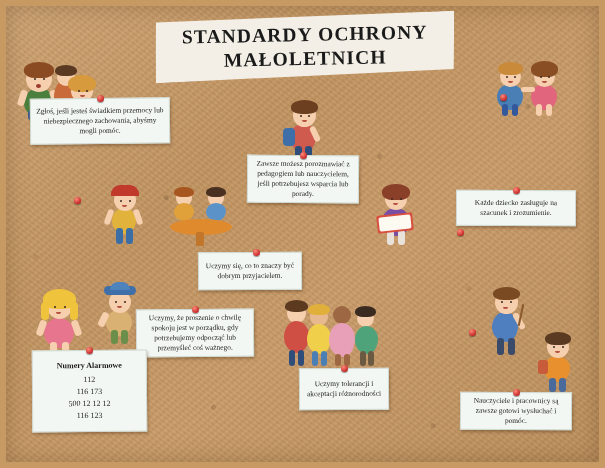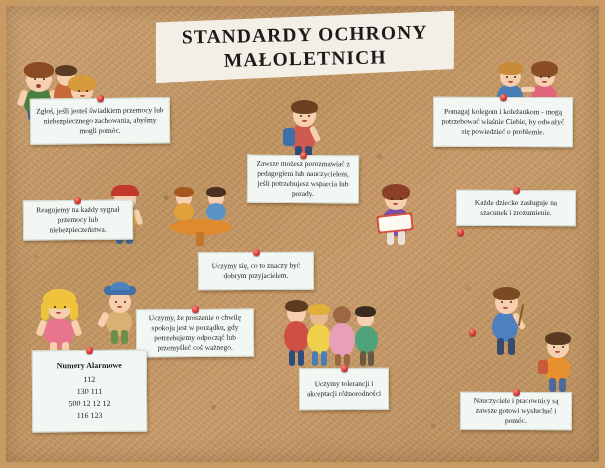--- a/index.html
+++ b/index.html
@@ -95,21 +95,21 @@
     align-items: center;
     justify-content: center;
   }
   .note span { display: block; white-space: pre-line; }
 
   .note.n1 { left: 30px;  top: 98px;  width: 140px; height: 46px; transform: rotate(-0.6deg); }
   .note.n2 { left: 247px; top: 155px; width: 112px; height: 48px; transform: rotate(0.4deg); }
   .note.n3 { left: 433px; top: 97px;  width: 140px; height: 50px; transform: rotate(0.3deg); }
   .note.n4 { left: 23px;  top: 200px; width: 110px; height: 40px; transform: rotate(-0.5deg); }
   .note.n5 { left: 456px; top: 190px; width: 120px; height: 36px; transform: rotate(0.2deg); }
-  .note.n6 { left: 198px; top: 252px; width: 116px; height: 38px; transform: rotate(-0.3deg); }
+  .note.n6 { left: 198px; top: 252px; width: 104px; height: 38px; transform: rotate(-0.3deg); }
   .note.n7 { left: 385px; top: 232px; width: 150px; height: 42px; transform: rotate(0.3deg); }
   .note.n8 { left: 136px; top: 309px; width: 118px; height: 48px; transform: rotate(-0.4deg); }
   .note.n9 { left: 418px; top: 332px; width: 108px; height: 34px; transform: rotate(0.2deg); }
   .note.n10{ left: 299px; top: 368px; width: 90px;  height: 42px; transform: rotate(-0.3deg); }
   .note.n11{ left: 460px; top: 392px; width: 112px; height: 38px; transform: rotate(0.3deg); }
 
   .note.emergency {
     left: 32px; top: 350px; width: 115px; height: 82px;
     transform: rotate(-0.4deg);
     flex-direction: column;
@@ -339,28 +339,22 @@
   <div class="note n1">
     <span>Zgłoś, jeśli jesteś świadkiem przemocy lub niebezpiecznego zachowania, abyśmy mogli pomóc.</span>
   </div>
   <div class="pin" style="left:97px; top:95px;"></div>
 
   <div class="note n2">
     <span>Zawsze możesz porozmawiać z pedagogiem lub nauczycielem, jeśli potrzebujesz wsparcia lub porady.</span>
   </div>
   <div class="pin" style="left:300px; top:152px;"></div>
 
-  <div class="note n3">
-    <span>Pomagaj kolegom i koleżankom - mogą potrzebować właśnie Ciebie, by odważyć się powiedzieć o problemie.</span>
-  </div>
   <div class="pin" style="left:500px; top:94px;"></div>
 
-  <div class="note n4">
-    <span>Reagujemy na każdy sygnał przemocy lub niebezpieczeństwa.</span>
-  </div>
   <div class="pin" style="left:74px; top:197px;"></div>
 
   <div class="note n5">
     <span>Każde dziecko zasługuje na szacunek i zrozumienie.</span>
   </div>
   <div class="pin" style="left:513px; top:187px;"></div>
 
   <div class="note n6">
     <span>Uczymy się, co to znaczy być dobrym przyjacielem.</span>
   </div>
@@ -381,18 +375,18 @@
   <div class="pin" style="left:341px; top:365px;"></div>
 
   <div class="note n11">
     <span>Nauczyciele i pracownicy są zawsze gotowi wysłuchać i pomóc.</span>
   </div>
   <div class="pin" style="left:513px; top:389px;"></div>
 
   <div class="note emergency">
     <div class="em-title">Numery Alarmowe</div>
     <div>112</div>
-    <div>130 111</div>
+    <div>116 173</div>
     <div>500 12 12 12</div>
     <div>116 123</div>
   </div>
   <div class="pin" style="left:86px; top:347px;"></div>
 </div>
 
 </body></html>

